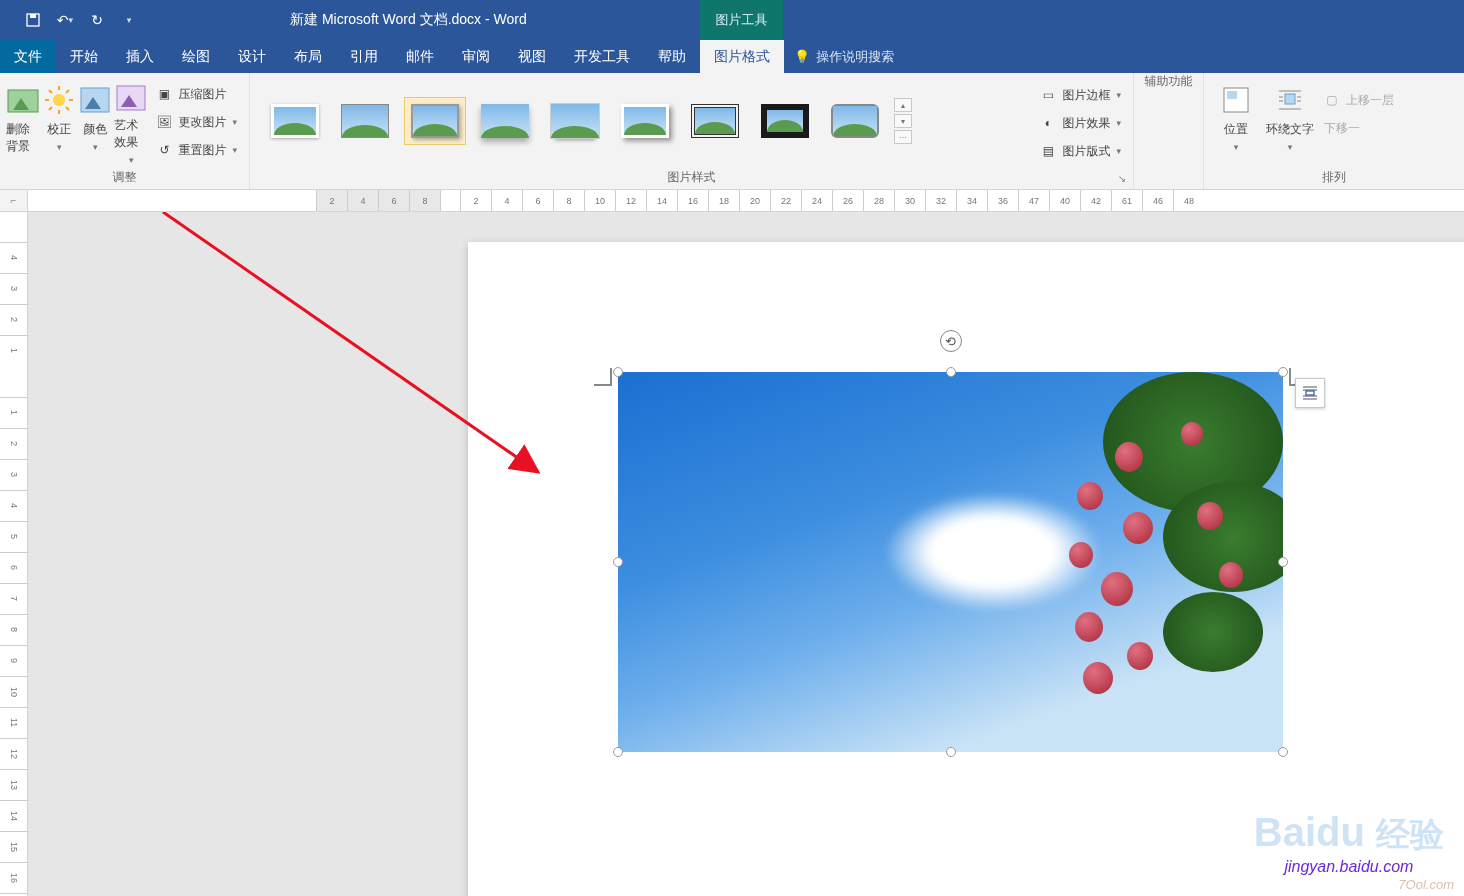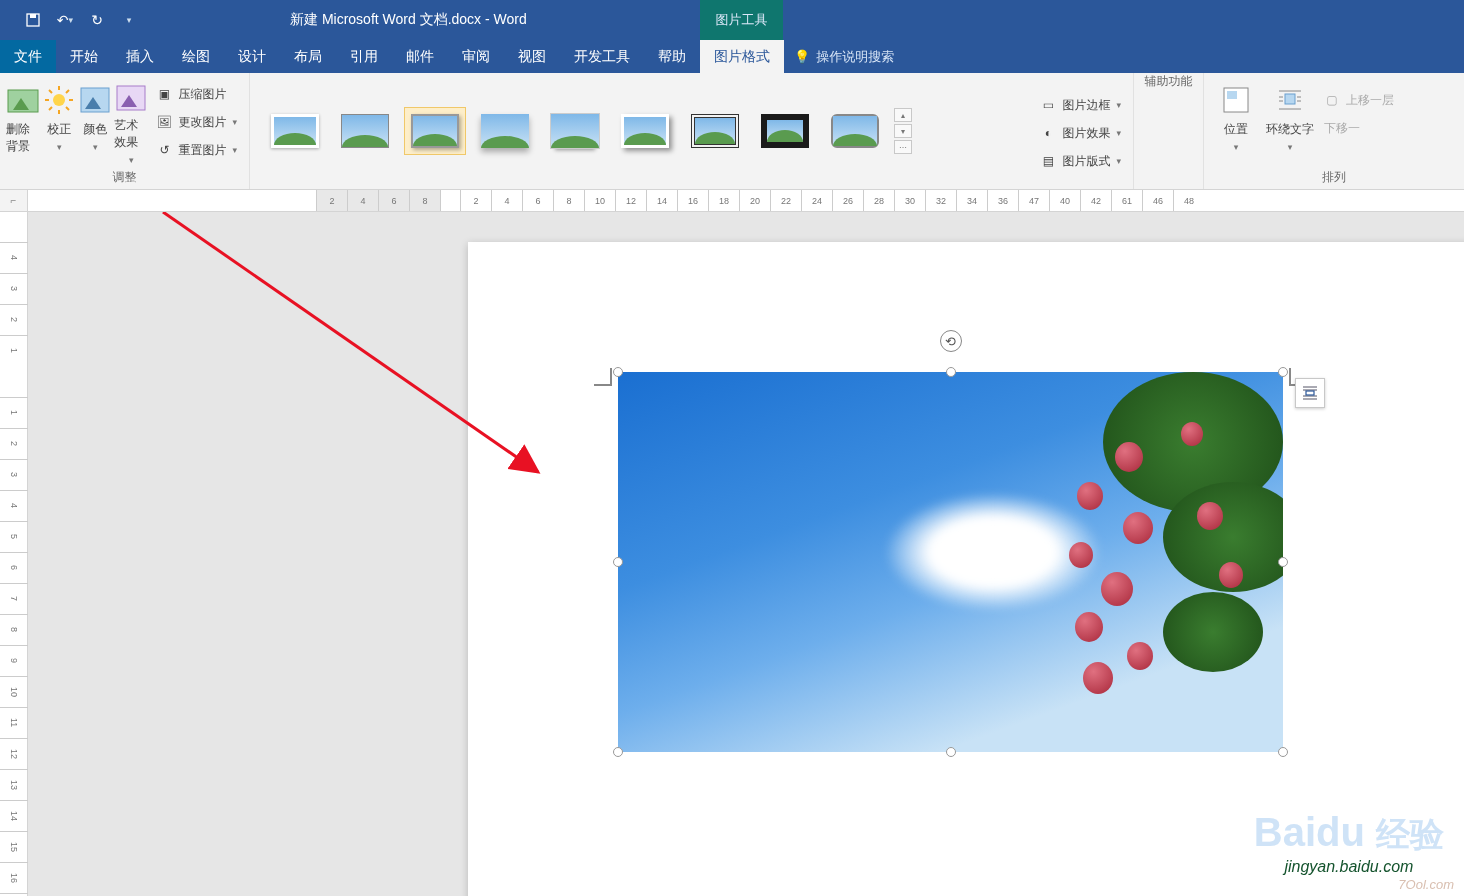--- a/index.html
+++ b/index.html
@@ -78,21 +78,21 @@
 
 .layout-btn { position:absolute; right:-42px; top:6px; width:30px; height:30px; background:#fff; border:1px solid #c8c8c8; display:flex; align-items:center; justify-content:center; font-size:14px; color:#2b579a; box-shadow:0 1px 3px rgba(0,0,0,.2); }
 
 
 .arrow-svg { position:absolute; left:0; top:0; pointer-events:none; }
 
 
 .watermark { position:absolute; right:20px; bottom:20px; color:rgba(255,255,255,.7); text-align:center; font-family:Arial; }
 .wm-main { font-size:40px; font-weight:bold; color:#cfe3f7; }
 .wm-main .cn { font-size:34px; }
-.wm-sub { font-size:16px; font-style:italic; color:#14532d; }
+.wm-sub { font-size:16px; font-style:italic; color:#6d28d9; }
 .wm-corner { position:absolute; right:10px; bottom:4px; font-size:13px; color:#d9bfb0; font-style:italic; }
 </style>
 </head>
 <body>
 
 <div class="titlebar">
   <div class="qat">
     <div class="qat-btn">
         <svg width="16" height="16">
           <rect x="2" y="2" width="12" height="12" fill="none" stroke="#fff" stroke-width="1.3"></rect>
@@ -275,20 +275,21 @@
             <span>图片效果</span>
             <span class="caret">▾</span>
           </div>
         <div class="small-btn">
             <span class="small-ico">▤</span>
             <span>图片版式</span>
             <span class="caret">▾</span>
           </div>
       </div>
     </div>
+    <div class="group-label"><span>图片样式</span><span class="dialog-launcher">↘</span></div>
   </div>
 
   <div class="group" style="width:70px">
     <div class="group-label">辅助功能</div>
   </div>
 
   <div class="group" style="flex:0 0 auto;width:260px;border-right:none">
     <div class="group-body">
       <div class="big-btn">
         <span class="big-ico">

